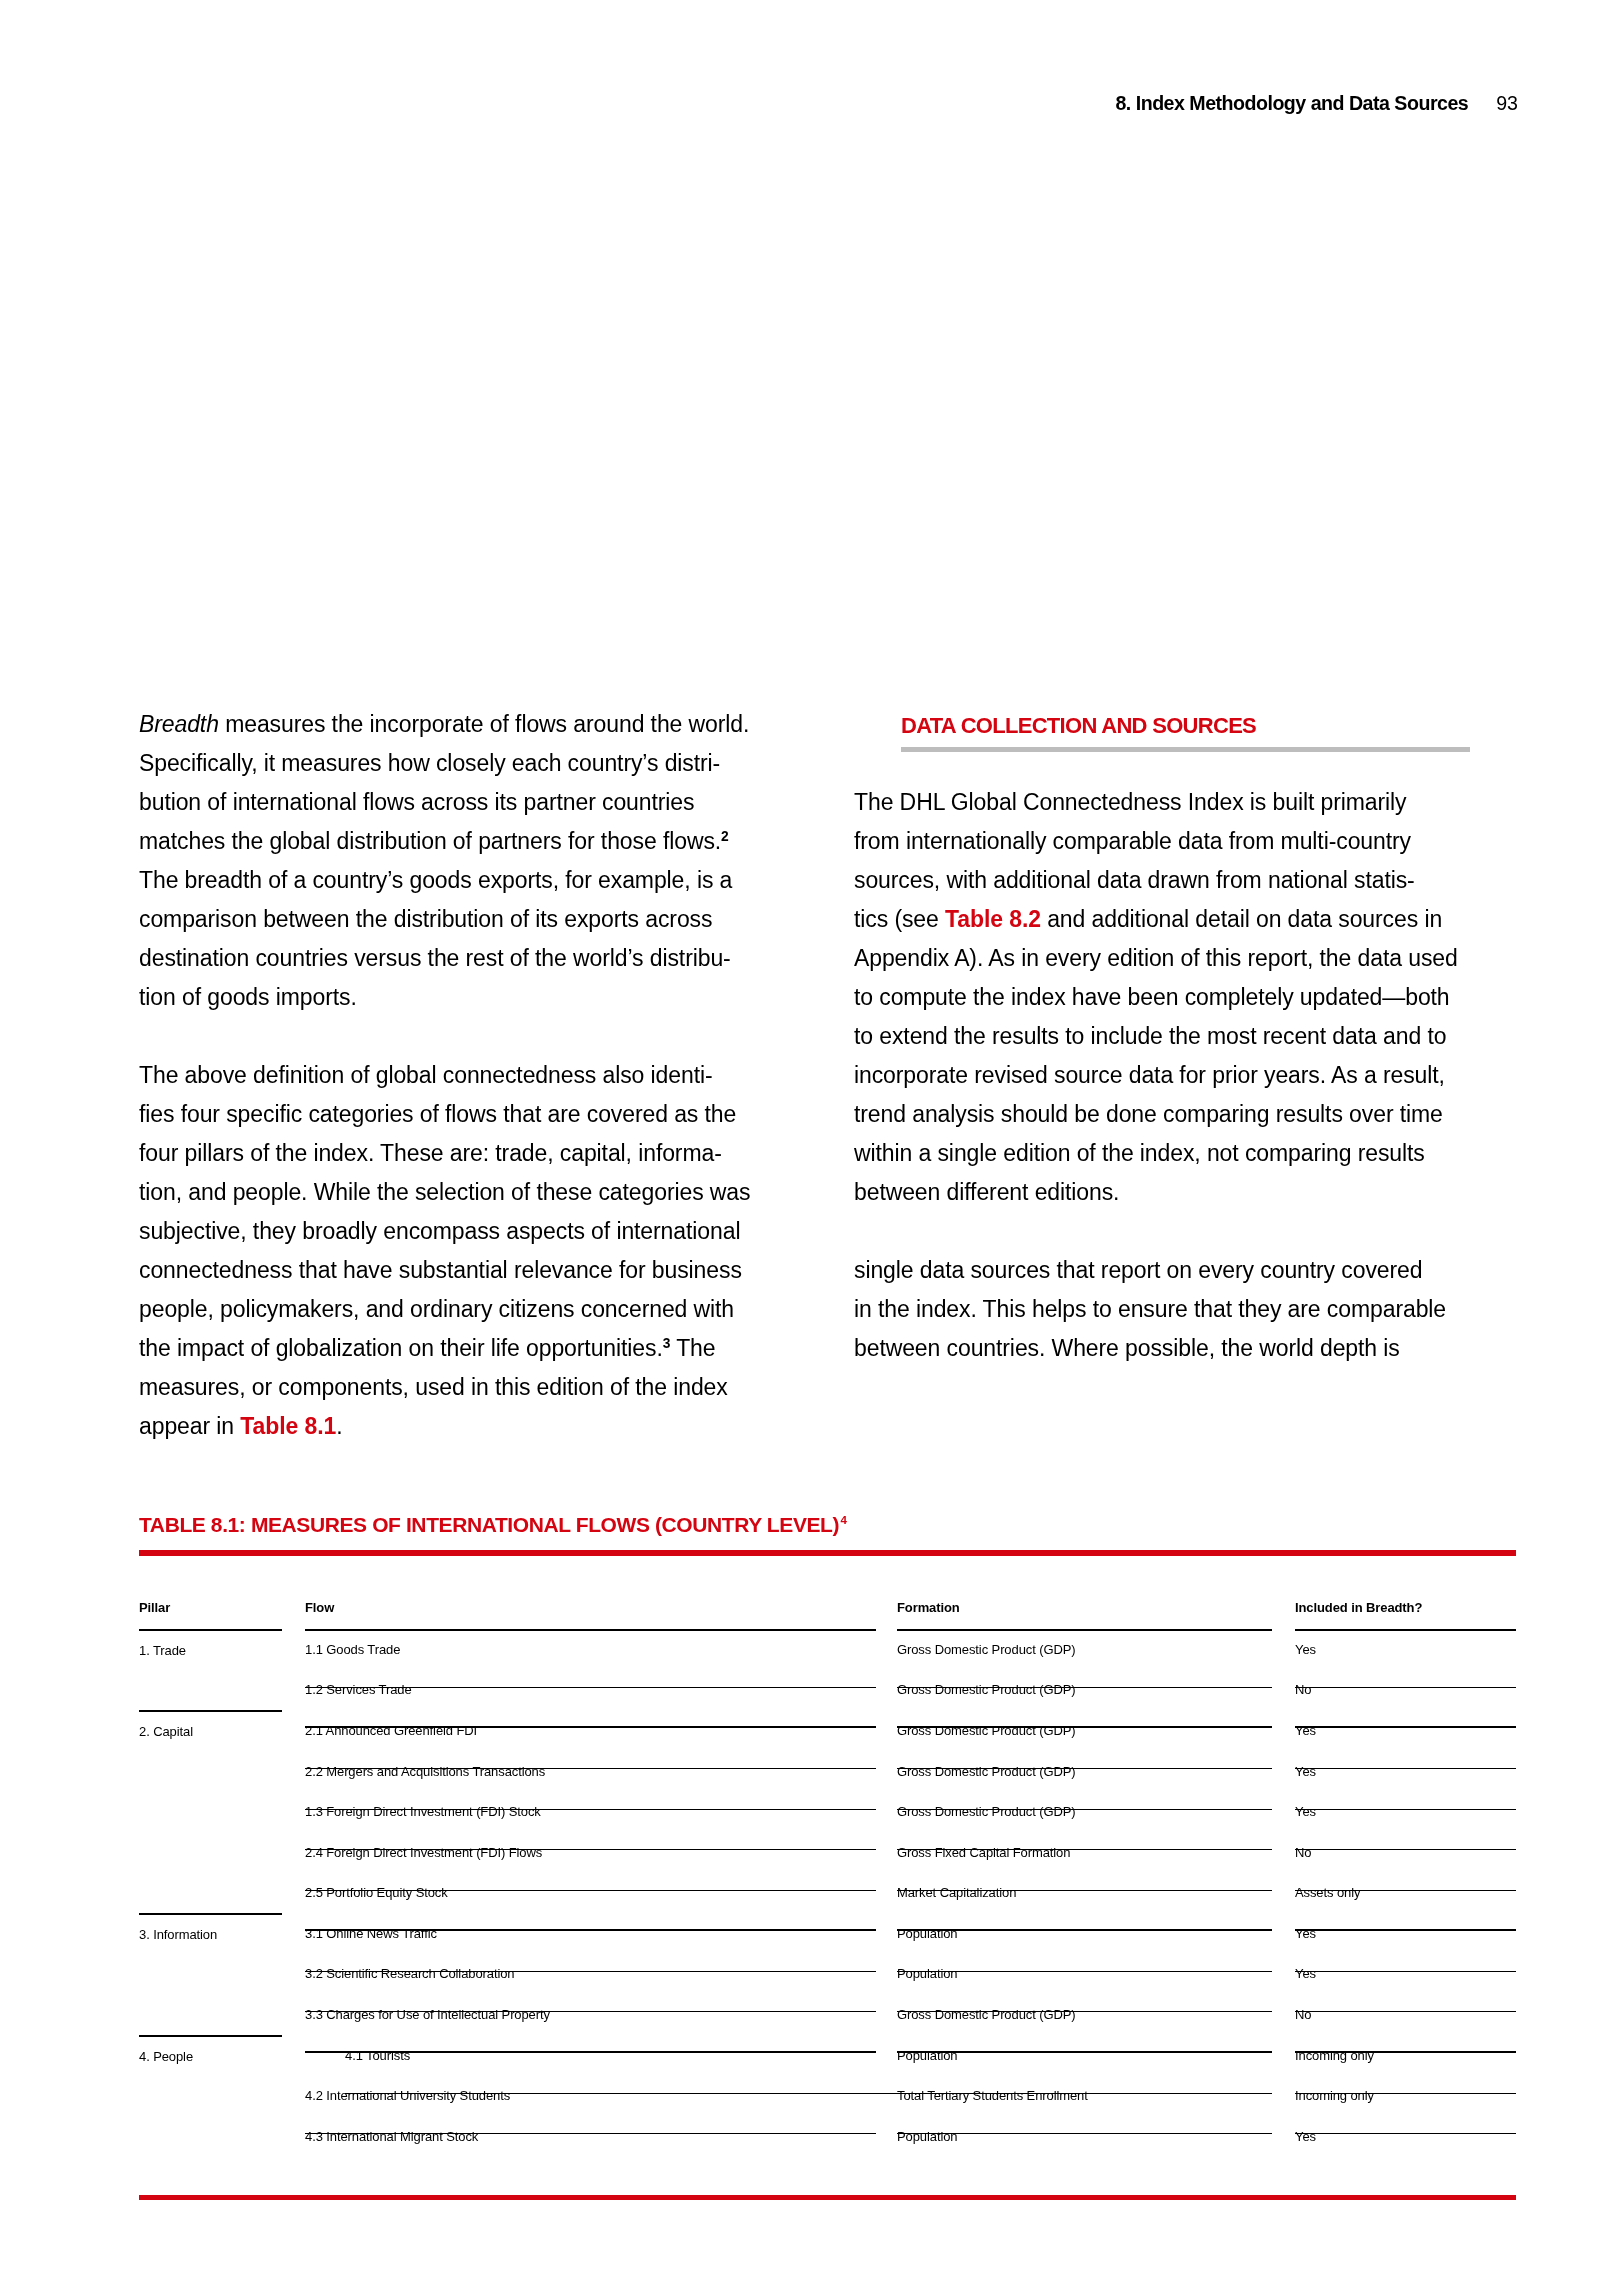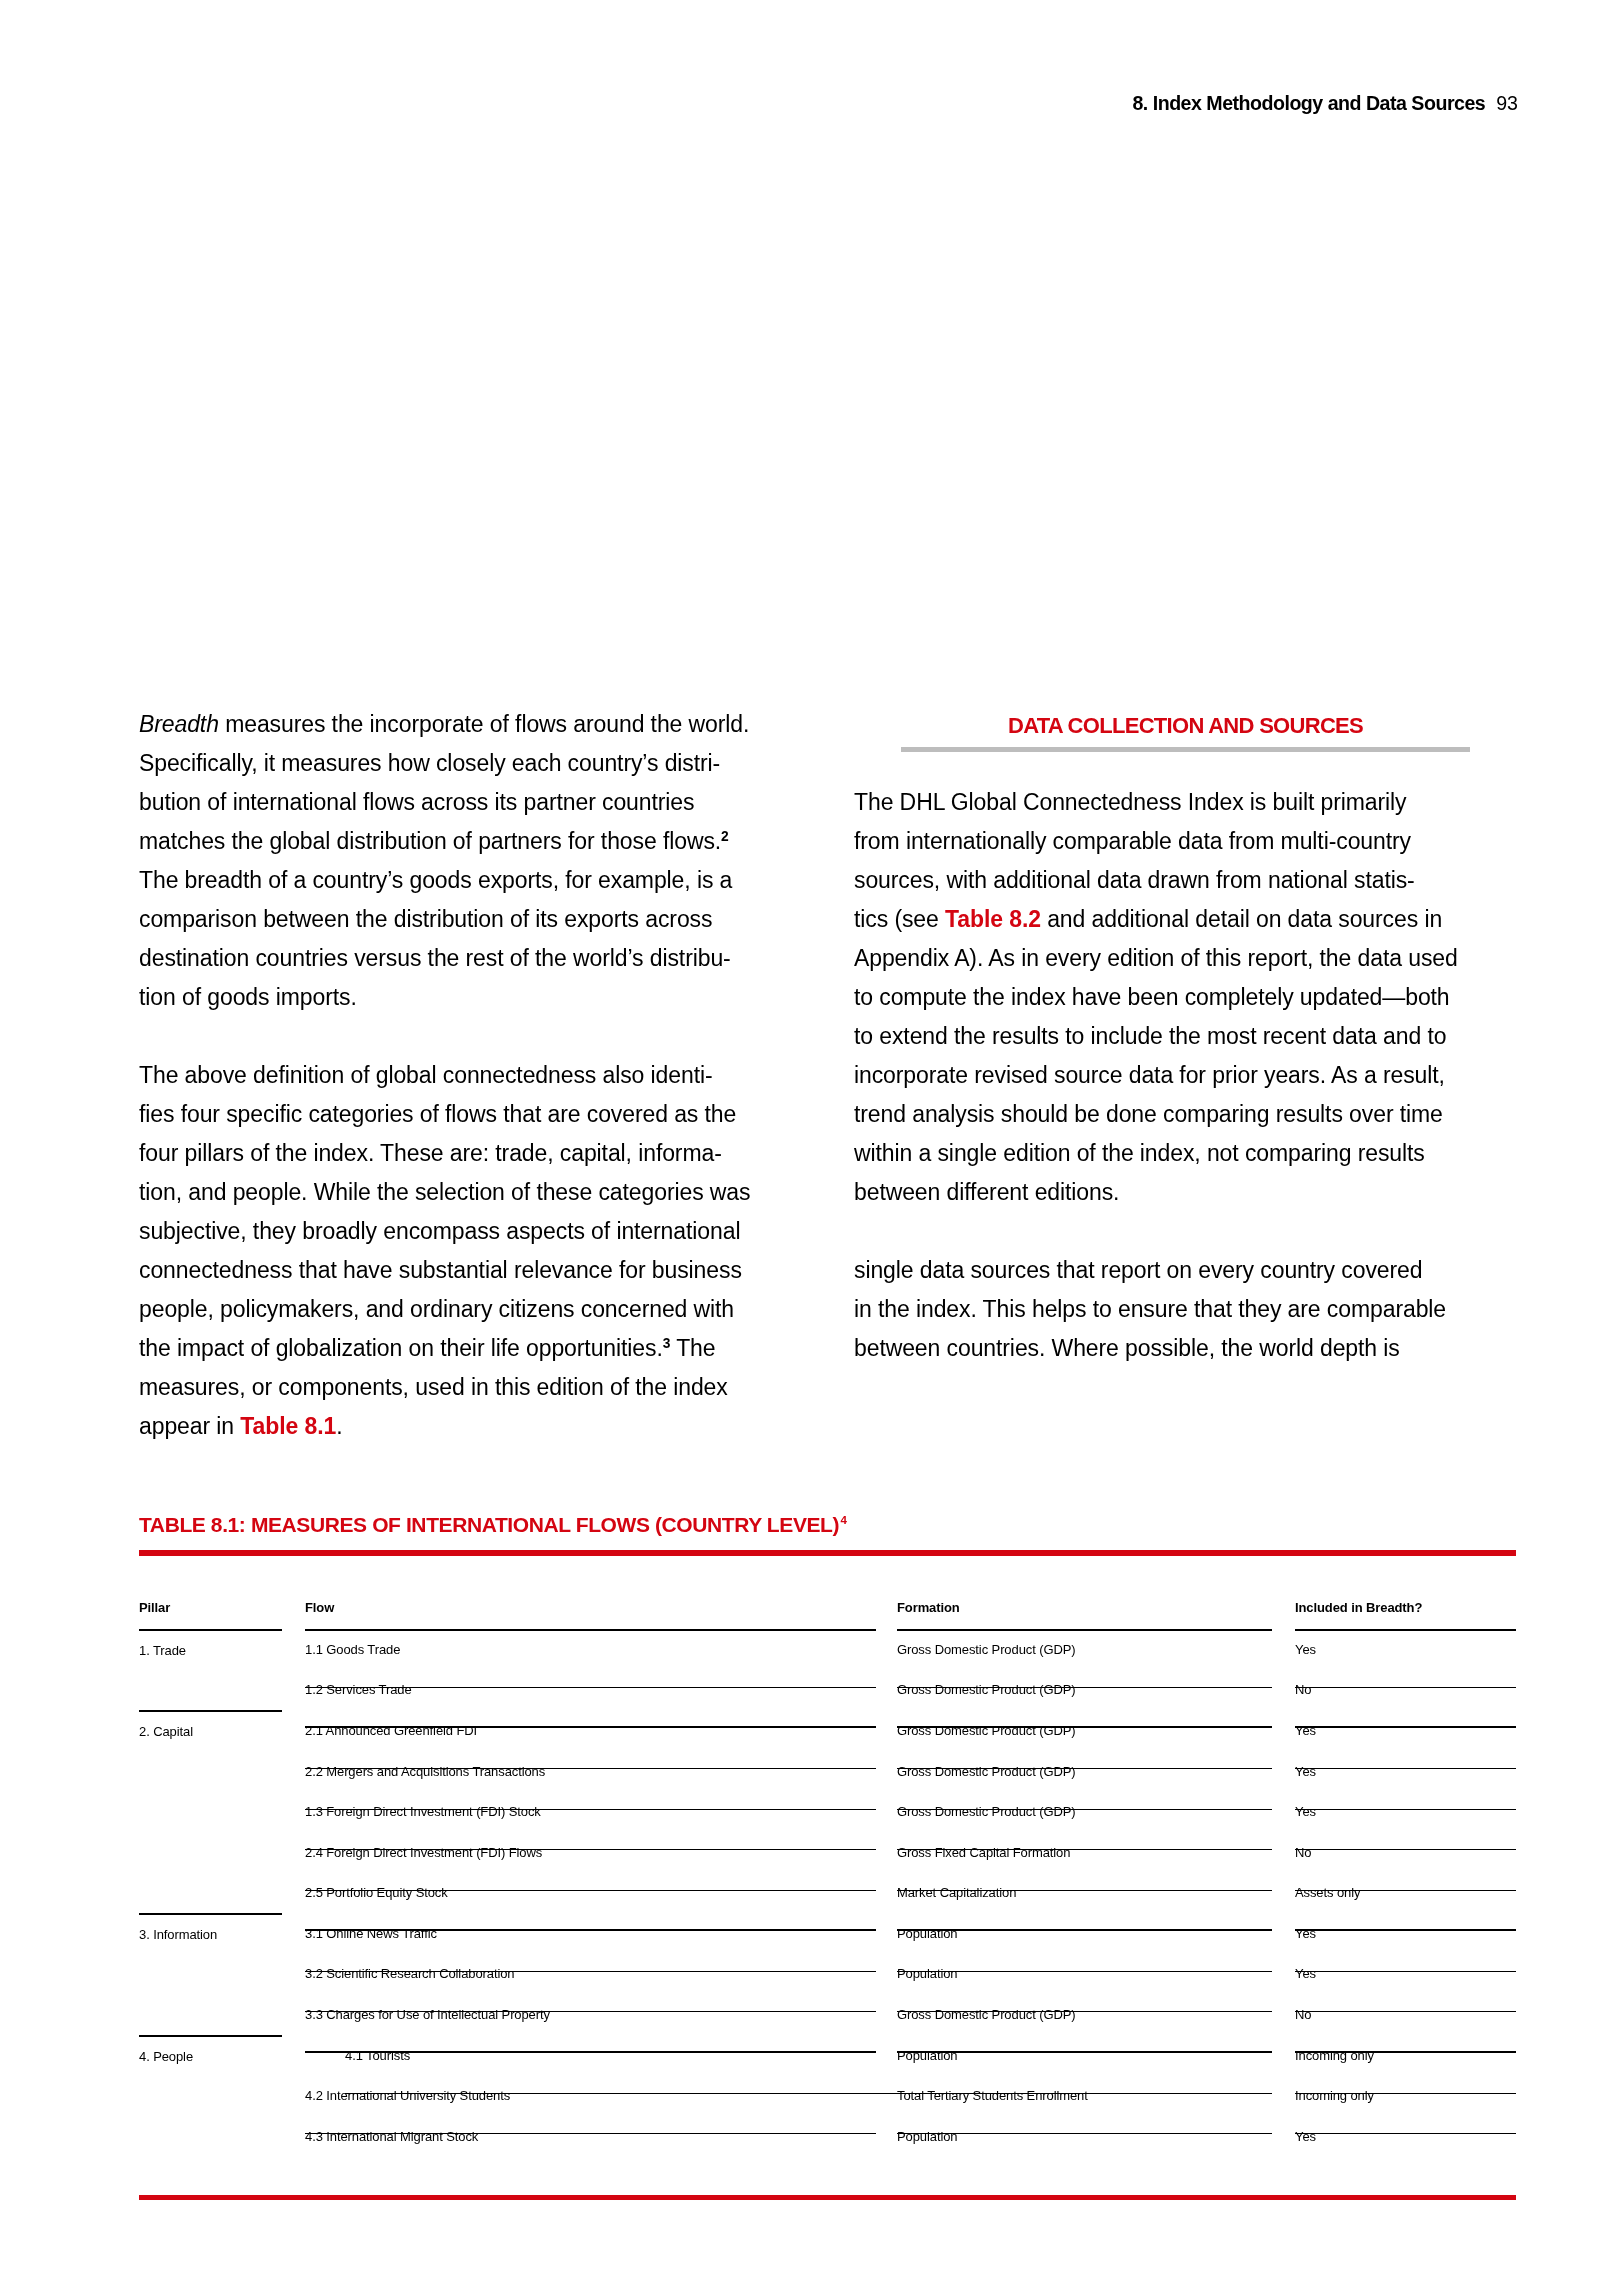--- a/index.html
+++ b/index.html
@@ -6,34 +6,34 @@
   html, body { margin: 0; padding: 0; background: #ffffff; }
   .page {
     position: relative; width: 1623px; height: 2295px; background: #ffffff; overflow: hidden;
     font-family: "Liberation Sans", sans-serif; color: var(--ink);
   }
   
   .running-header {
     position: absolute; top: 92px; right: 105px; font-size: 19.6px; line-height: 23.6px; white-space: nowrap;
   }
   .running-header .section { font-weight: bold; letter-spacing: -0.5px; }
-  .running-header .pagenum { margin-left: 11px; }
+  .running-header .pagenum { margin-left: 28px; }
 
   
   .col { position: absolute; font-size: 23px; line-height: 39px; white-space: nowrap; letter-spacing: -0.1px; }
   .col-left  { left: 139px; top: 705px; width: 664px; }
   .col-right { left: 854px; top: 783px; width: 663px; }
   .para + .para { margin-top: 39px; }
   .line { display: block; width: max-content; height: 39px; transform-origin: 0 50%; }
   .em { font-style: italic; }
   .ref { color: var(--accent); font-weight: bold; }
   .sup { font-size: 0.6em; position: relative; top: -0.6em; line-height: 0; font-weight: bold; }
 
   .section-heading {
-    position: absolute; left: 901px; width: 569px; top: 713px; text-align: center;
+    position: absolute; left: 901px; width: 569px; top: 713px; text-align: left;
     font-size: 22px; line-height: 26px; font-weight: bold; letter-spacing: -0.7px; color: var(--accent); white-space: nowrap;
   }
   .section-heading-rule { position: absolute; left: 901px; width: 569px; top: 747px; height: 5.2px; background: var(--rule-gray); }
 
   
   .table-title {
     position: absolute; left: 139px; top: 1512px; font-size: 21px; line-height: 26px; font-weight: bold;
     letter-spacing: -0.4px; color: var(--accent); white-space: nowrap;
   }
   .table-title .tsup { font-size: 0.55em; position: relative; top: -0.7em; line-height: 0; margin-left: 1.3px; }

